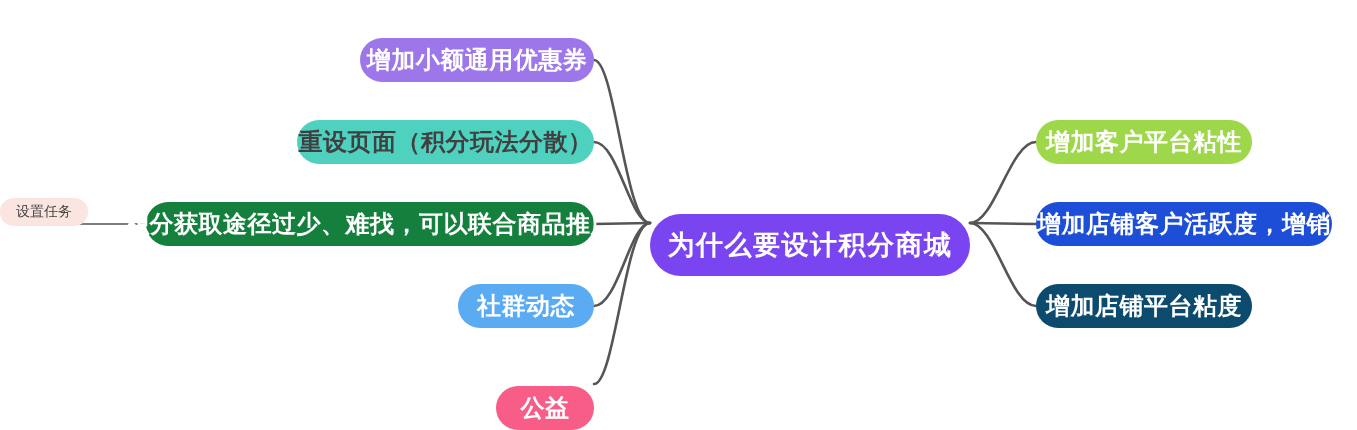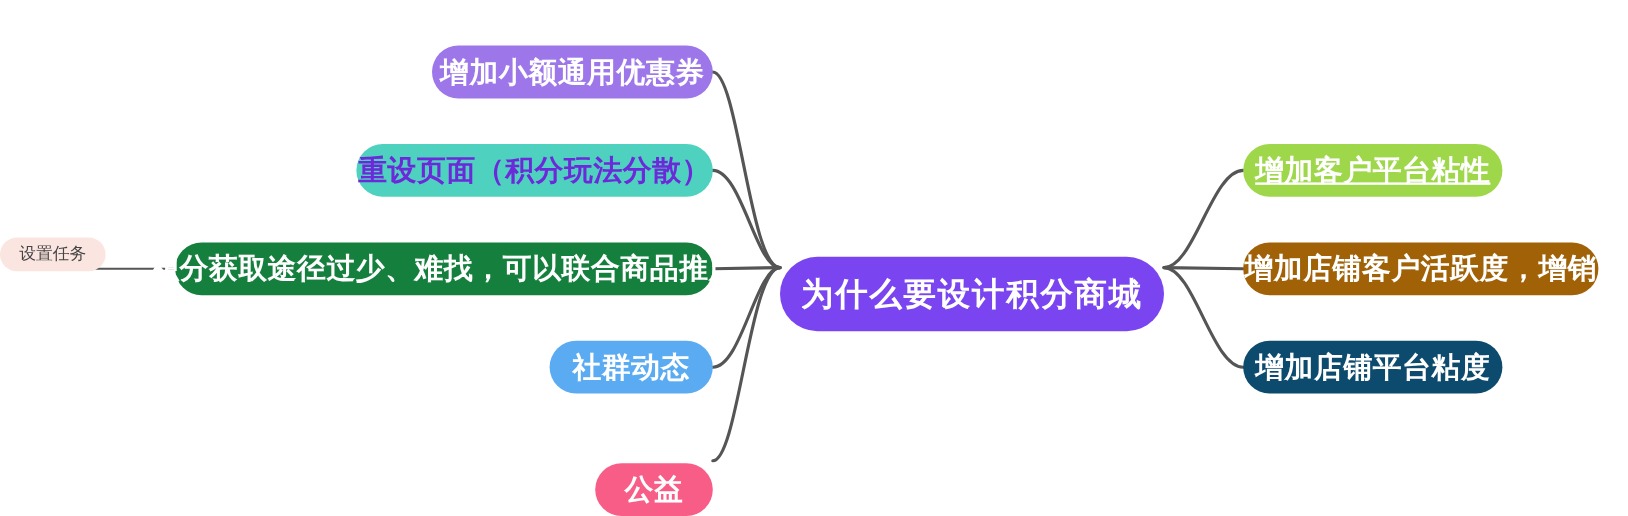--- a/index.html
+++ b/index.html
@@ -73,23 +73,23 @@
       <path d="M 650 223 C 625 223 615 384 594 384" fill="none" stroke="#555555" stroke-width="2.6" stroke-linecap="round"></path>
       <path d="M 970 223 C 995 223 1010 142 1036 142" fill="none" stroke="#555555" stroke-width="2.6" stroke-linecap="round"></path>
       <path d="M 970 223 L 1036 224" fill="none" stroke="#555555" stroke-width="2.6" stroke-linecap="round"></path>
       <path d="M 970 223 C 995 223 1010 306 1036 306" fill="none" stroke="#555555" stroke-width="2.6" stroke-linecap="round"></path>
       <path d="M 74 224 L 150 224" fill="none" stroke="#555555" stroke-width="1.6" stroke-linecap="round"></path>
     </svg>
 
   <div id="nodes-layer">
       <div class="node node-root" style="left: 650px; top: 192px; width: 320px; height: 62px; background: rgb(122, 69, 240); color: rgb(255, 255, 255);">为什么要设计积分商城</div>
       <div class="node node-branch" style="left: 360px; top: 38px; width: 234px; height: 44px; background: rgb(157, 119, 234); color: rgb(255, 255, 255);">增加小额通用优惠券</div>
-      <div class="node node-branch" style="left: 297px; top: 120px; width: 297px; height: 44px; background: rgb(79, 209, 192); color: #6d28d9;">重设页面（积分玩法分散）</div>
+      <div class="node node-branch" style="left: 297px; top: 120px; width: 297px; height: 44px; background: rgb(79, 209, 192); color: #404040;">重设页面（积分玩法分散）</div>
       <div class="node node-branch" style="left: 146px; top: 202px; width: 448px; height: 44px; background: #15803d; color: rgb(255, 255, 255);">积分获取途径过少、难找，可以联合商品推广</div>
       <div class="node node-branch" style="left: 458px; top: 284px; width: 136px; height: 44px; background: rgb(90, 171, 242); color: rgb(255, 255, 255); font-family: Liberation Mono, monospace;">社群动态</div>
       <div class="node node-branch" style="left: 496px; top: 362px; width: 98px; height: 44px; background: rgb(247, 93, 134); color: rgb(255, 255, 255); margin-top: 24px;">公益</div>
-      <div class="node node-branch" style="left: 1036px; top: 120px; width: 216px; height: 44px; background: rgb(158, 216, 74); color: rgb(255, 255, 255); text-decoration: underline;">增加客户平台粘性</div>
-      <div class="node node-branch" style="left: 1036px; top: 202px; width: 296px; height: 44px; background: #a16207; color: rgb(255, 255, 255);">增加店铺客户活跃度，增销</div>
+      <div class="node node-branch" style="left: 1036px; top: 120px; width: 216px; height: 44px; background: rgb(158, 216, 74); color: rgb(255, 255, 255);">增加客户平台粘性</div>
+      <div class="node node-branch" style="left: 1036px; top: 202px; width: 296px; height: 44px; background: #1d4ed8; color: rgb(255, 255, 255);">增加店铺客户活跃度，增销</div>
       <div class="node node-branch" style="left: 1036px; top: 284px; width: 216px; height: 44px; background: #0c4a6e; color: rgb(255, 255, 255);">增加店铺平台粘度</div>
       <div class="node-tooltip" style="left: 0; top: 198px; width: 88px; height: 28px; background: rgb(250, 229, 224); color: rgb(68, 68, 68);">设置任务</div>
     </div>
 
 </div>
 
 </body></html>

